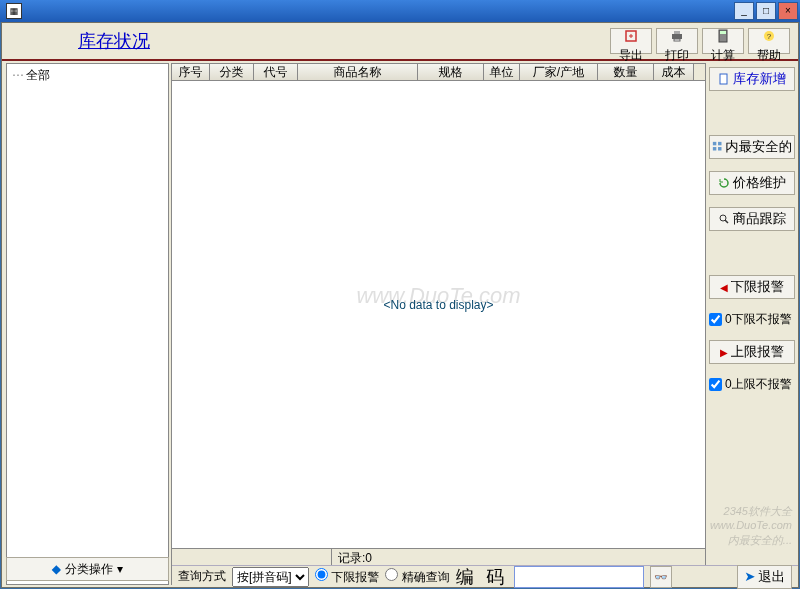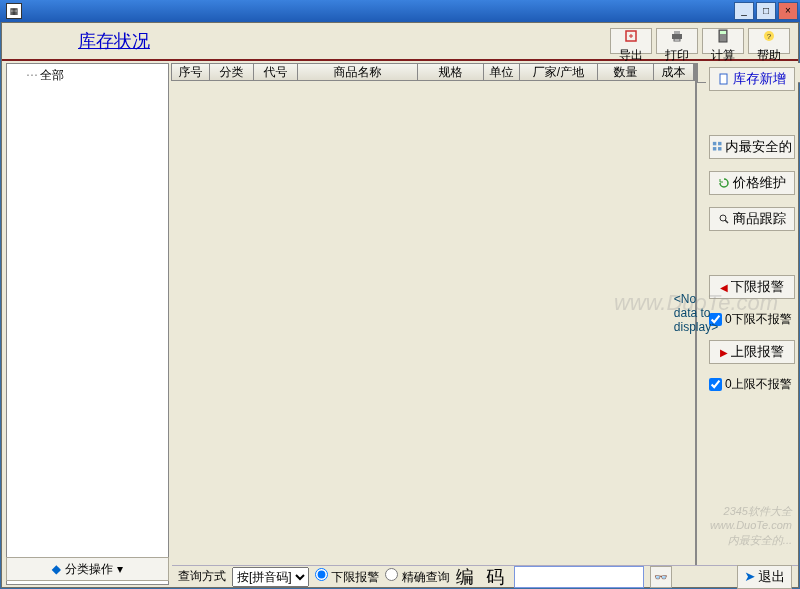--- a/index.html
+++ b/index.html
@@ -13,25 +13,25 @@
 
 .window { position: absolute; top: 22px; left: 1px; right: 1px; bottom: 1px; background: #ece9d8; border: 1px solid #716f64; display: flex; flex-direction: column; }
 
 .toolbar-top { height: 38px; background: #ece9d8; border-bottom: 2px solid #7f1d1d; display: flex; align-items: center; padding: 0 8px; }
 .title-text { font-size: 18px; color: #0000cc; text-decoration: underline; margin-left: 68px; }
 .toolbar-top .spacer { flex: 1; }
 .tbtn { height: 26px; padding: 0 8px; background: #f4f3ee; border: 1px solid #aca899; display: inline-flex; align-items: center; gap: 4px; font-size: 12px; cursor: pointer; margin-left: 4px; flex-direction: column; }
 .ico { width: 14px; height: 14px; display: inline-block; }
 
 .body-area { flex: 1; display: flex; min-height: 0; }
-.tree-pane { width: 163px; background: #fff; border: 1px solid #888; margin: 2px 2px 2px 4px; font-size: 12px; padding: 3px 19px; }
+.tree-pane { width: 163px; background: #fff; border: 1px solid #888; margin: 2px 2px 2px 4px; font-size: 12px; padding: 3px 5px; }
 .tree-item { color: #000; }
 .tree-item::before { content: "⋯"; color: #888; margin-right: 2px; }
 
-.mid-col { flex: 1; display: flex; flex-direction: row; margin: 2px 0; min-width: 0; }
+.mid-col { flex: 1; display: flex; flex-direction: column; margin: 2px 0; min-width: 0; }
 .grid-head { height: 18px; background: #ece9d8; border: 1px solid #888; display: flex; font-size: 12px; }
 .grid-head .gh { border-right: 1px solid #888; text-align: center; line-height: 16px; overflow: hidden; white-space: nowrap; background: linear-gradient(#f5f5f0, #e0ddd0); }
 .grid-body { flex: 1; border: 1px solid #888; border-top: none; background: #fff; position: relative; }
 .nodata { position: absolute; top: 48%; left: 50%; transform: translate(-50%, -50%); color: #0c4a6e; font-size: 12px; }
 .watermark { position: absolute; top: 46%; left: 50%; transform: translate(-50%, -50%); color: rgba(150,150,150,0.3); font-size: 22px; font-style: italic; pointer-events: none; }
 .grid-footer { height: 20px; background: #ece9d8; border: 1px solid #888; border-top: none; display: flex; align-items: center; font-size: 12px; }
 .gf-left { width: 160px; border-right: 1px solid #888; height: 100%; }
 .gf-rec { padding: 0 6px; }
 .scroll-h { height: 16px; background: #ece9d8; border: 1px solid #888; border-top: none; display: flex; }
 .sc-btn { width: 16px; background: #ddd9c8; border: 1px solid #aca899; font-size: 9px; text-align: center; line-height: 12px; cursor: pointer; }

